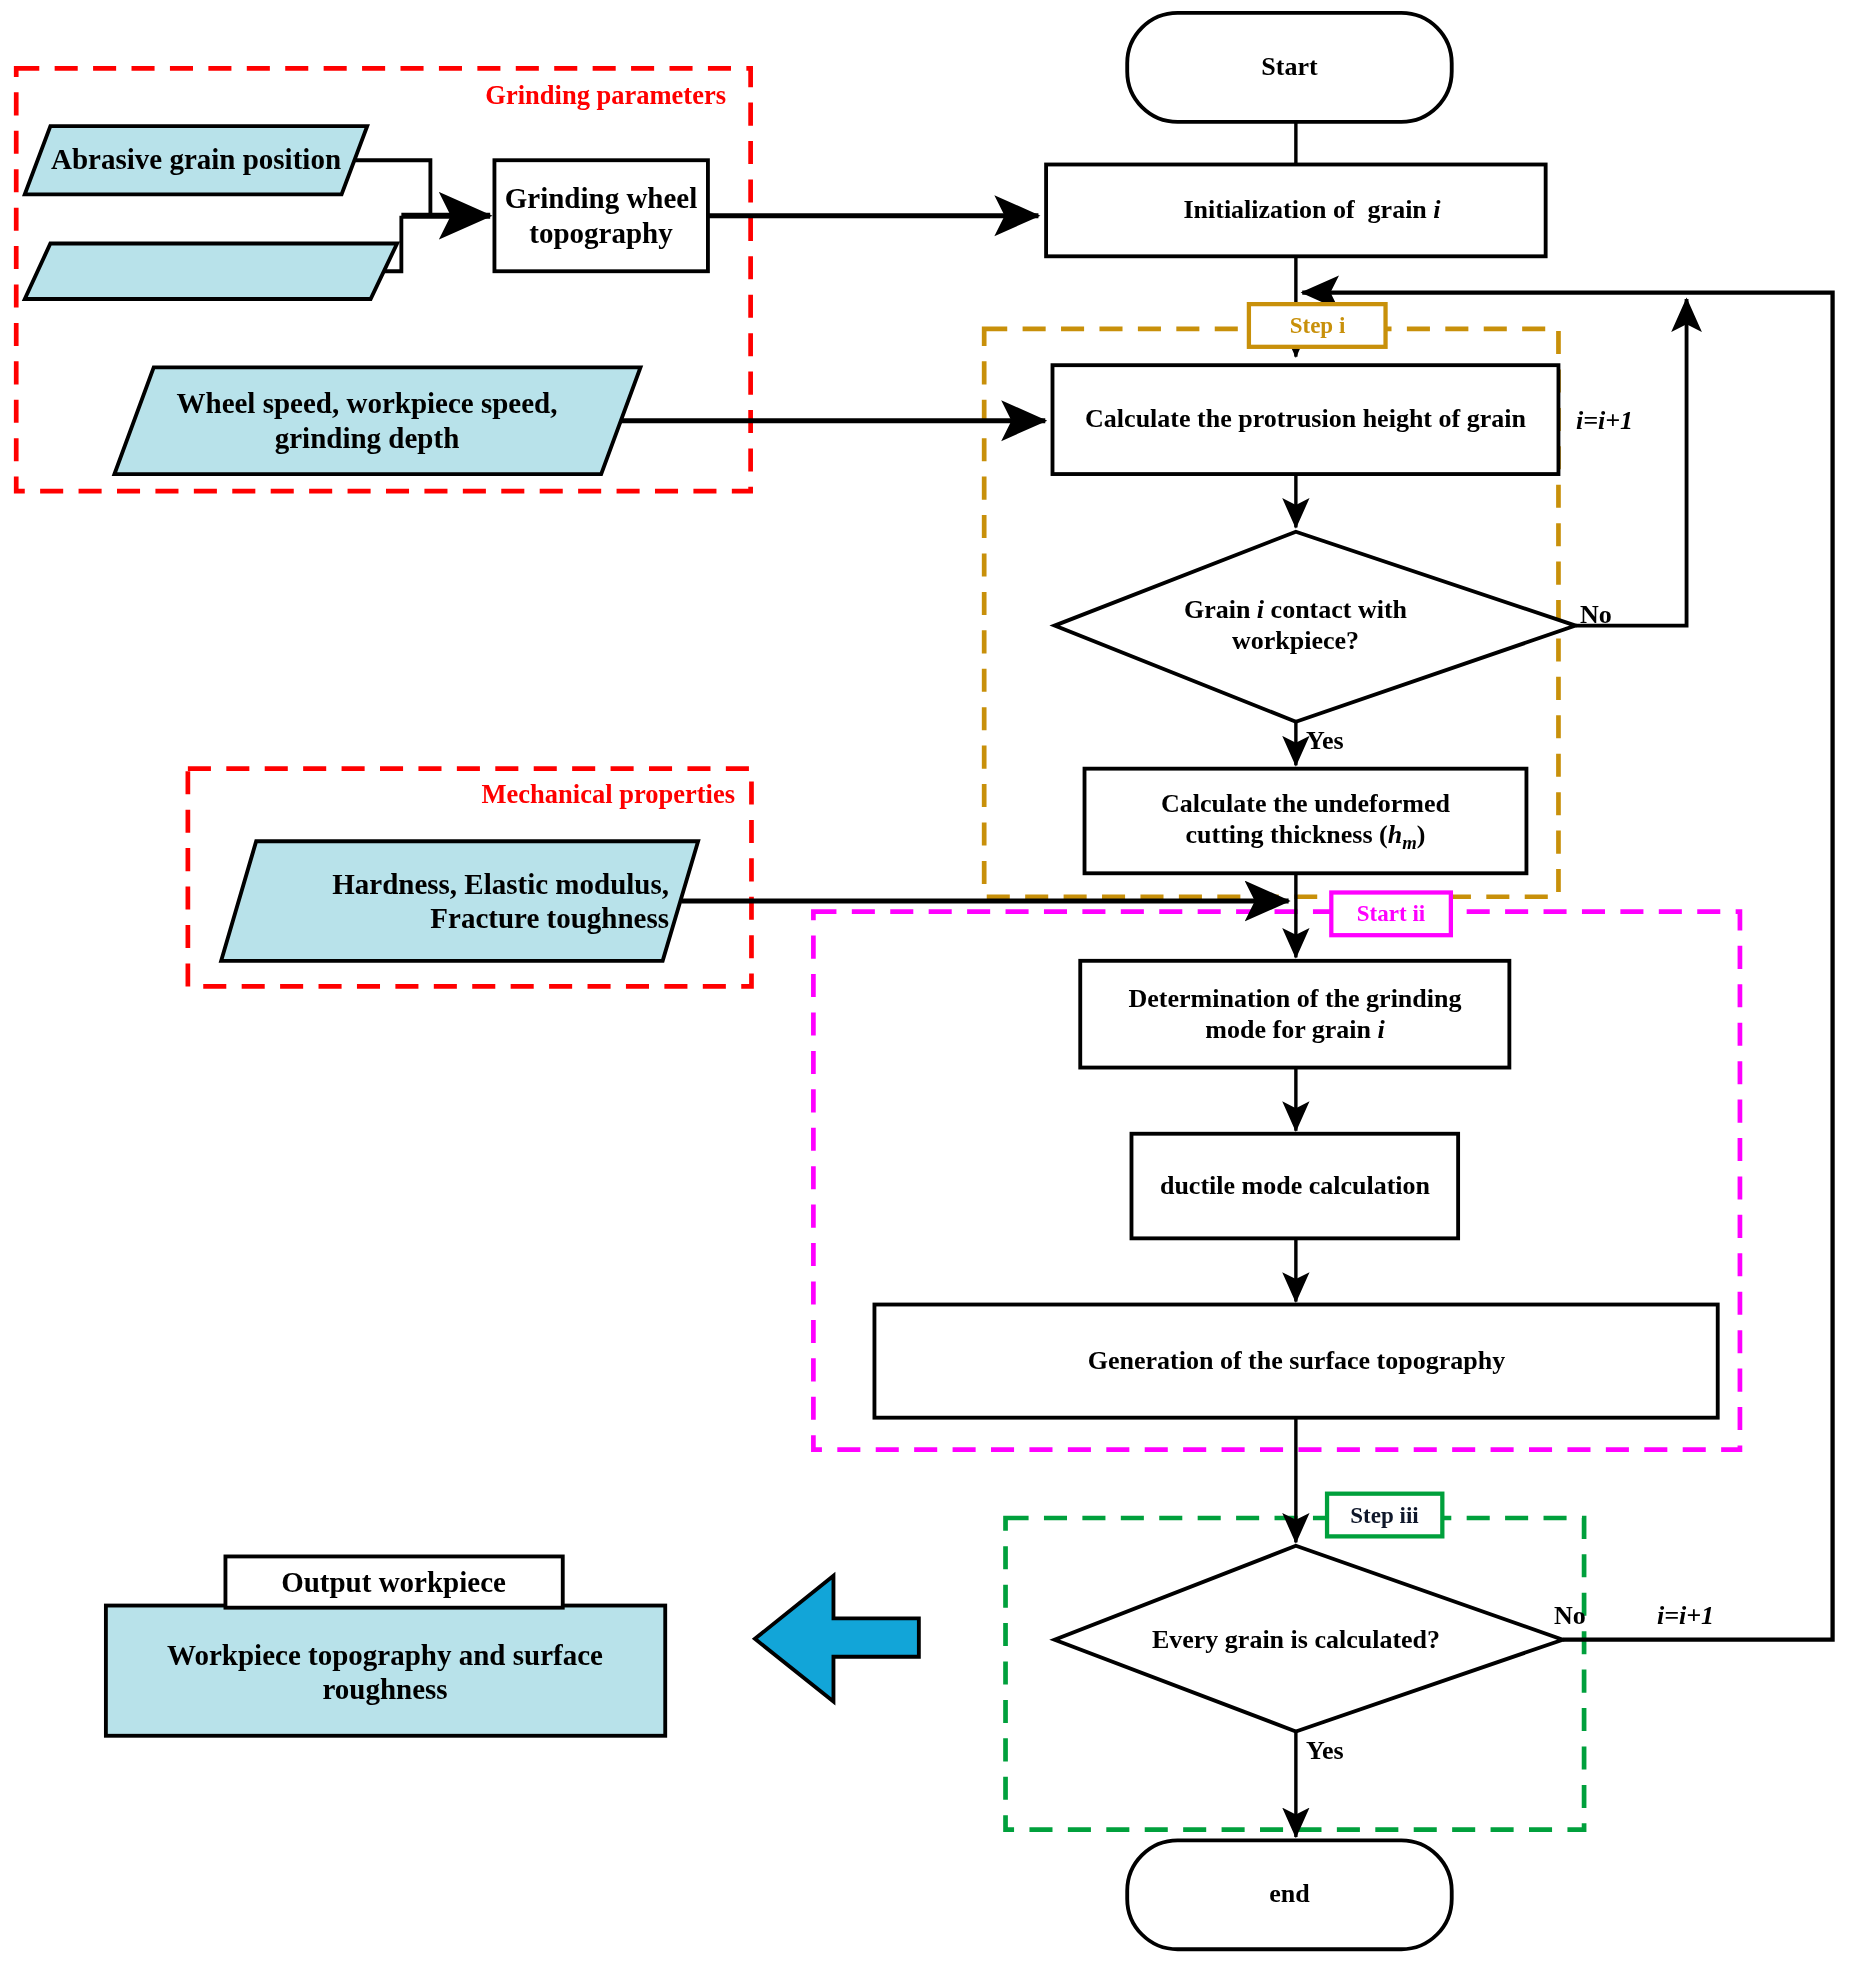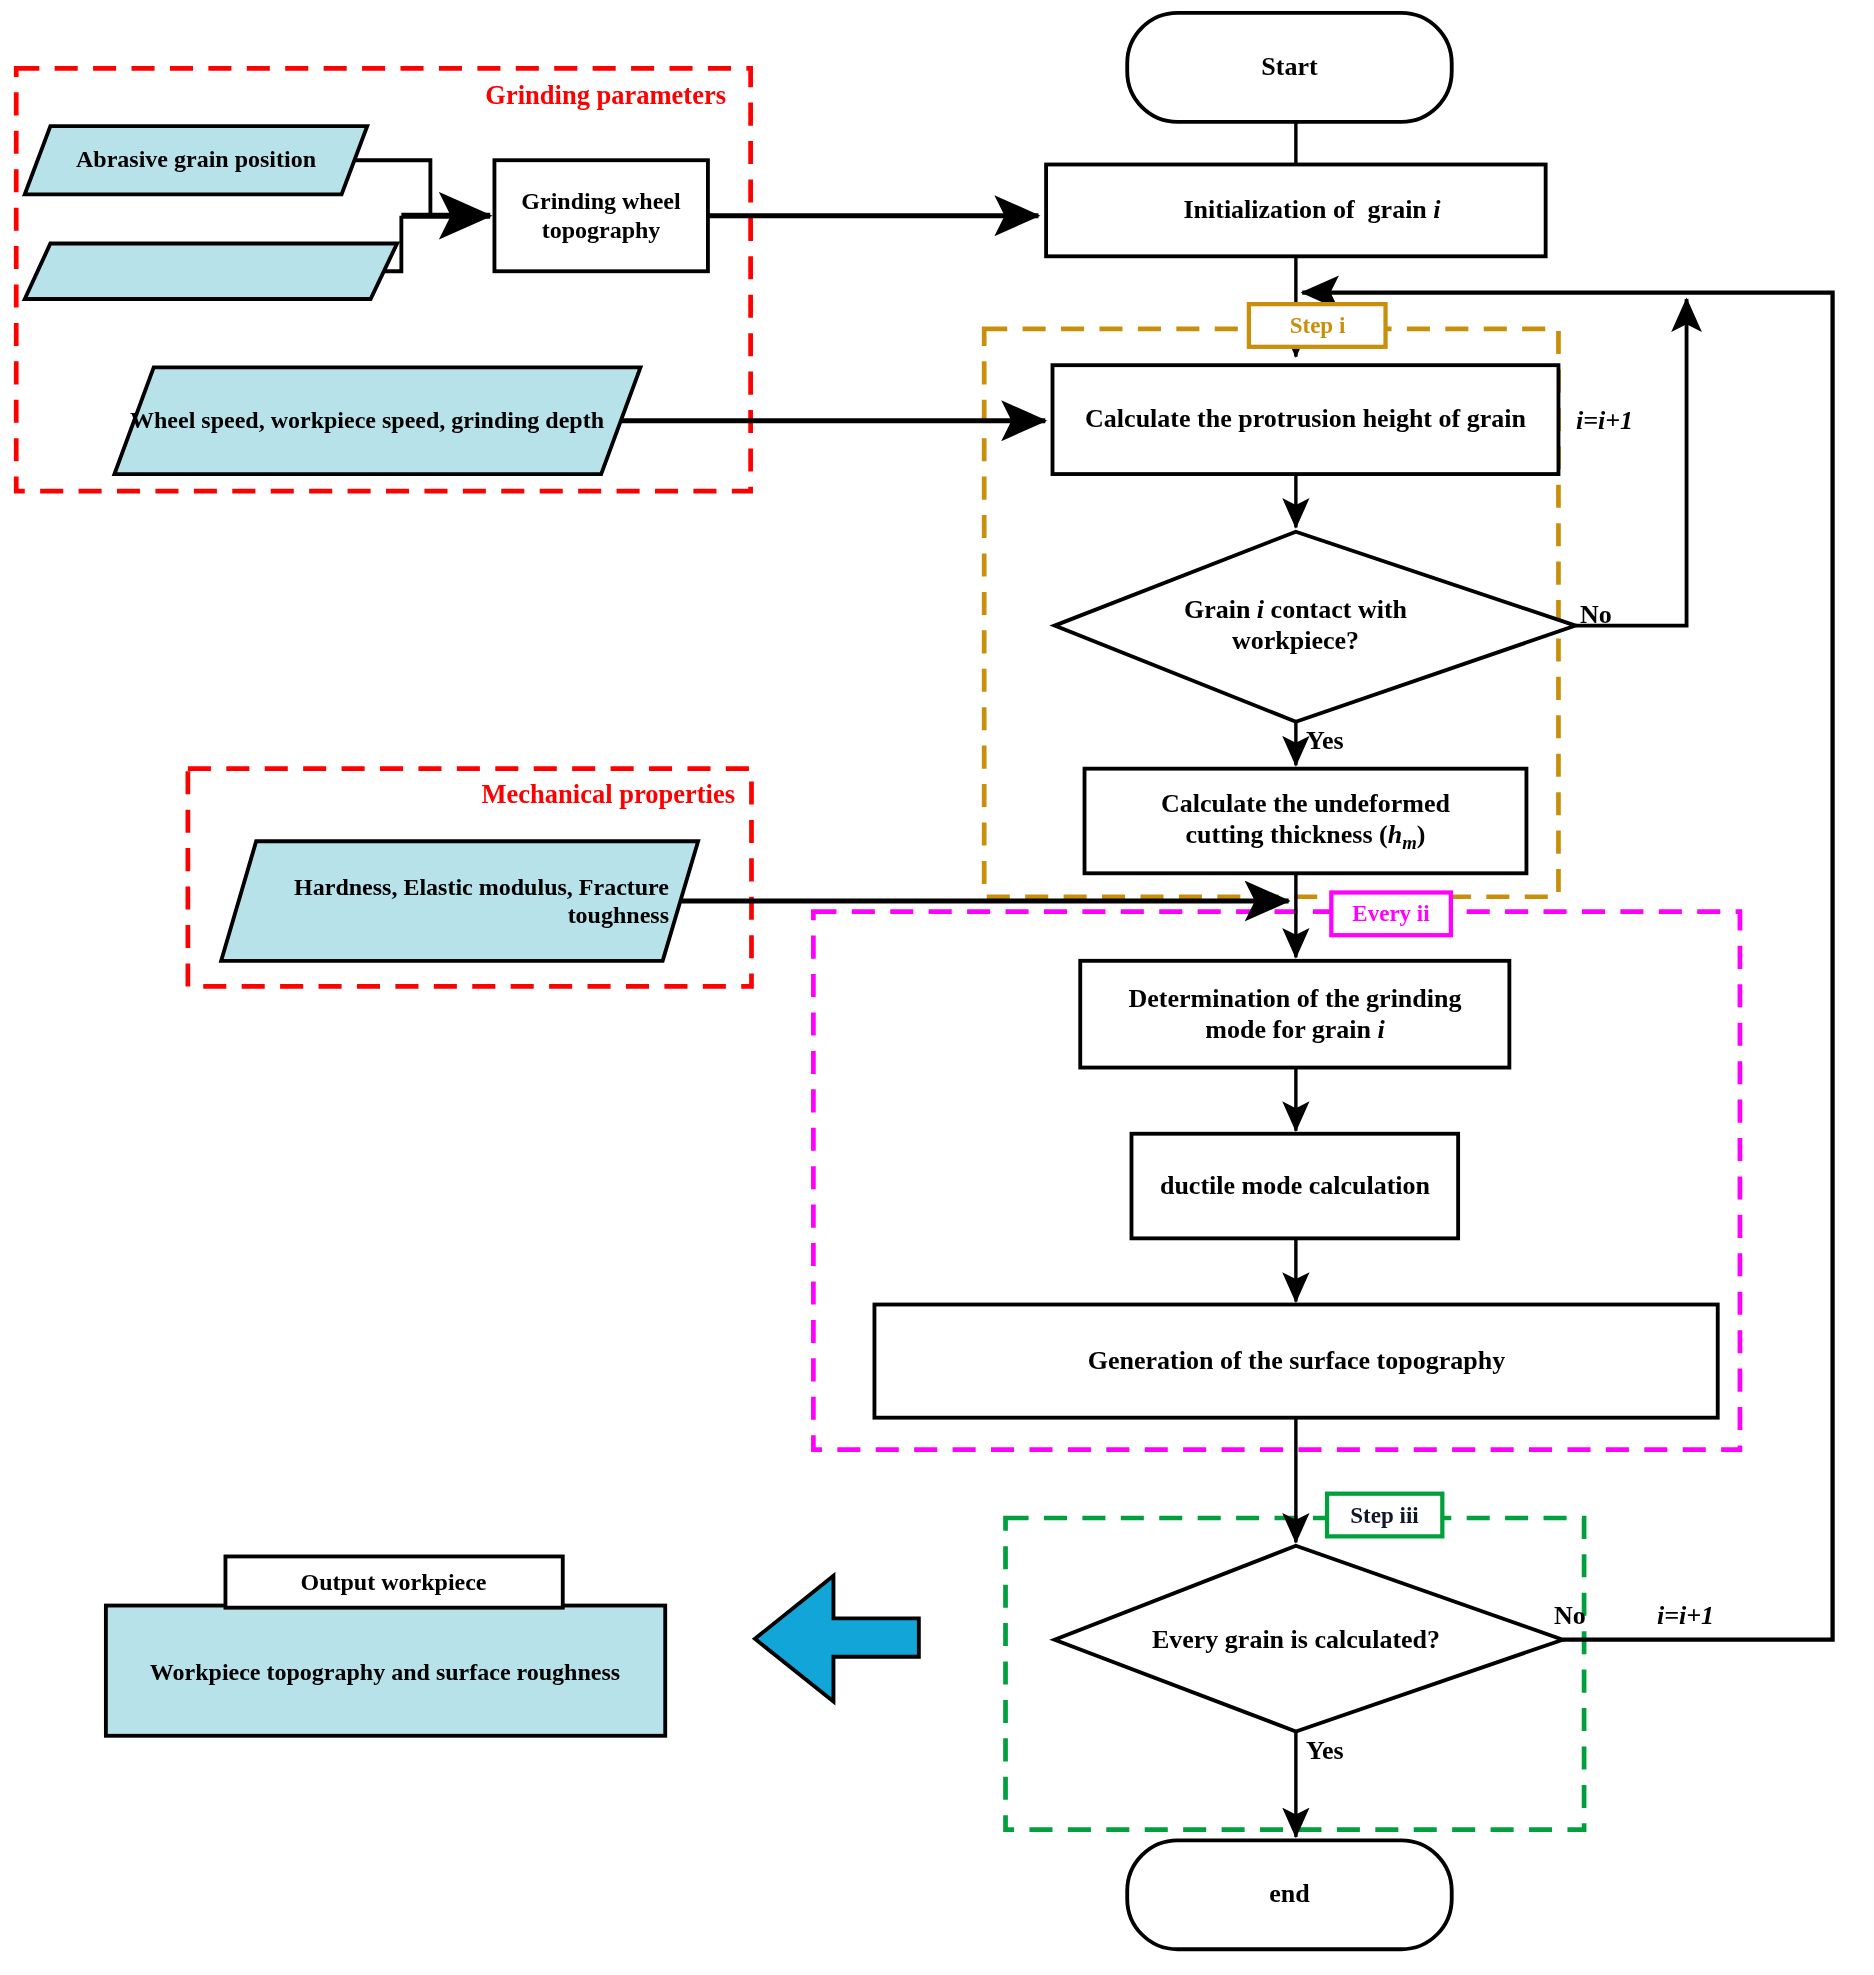--- a/index.html
+++ b/index.html
@@ -3,21 +3,21 @@
 <meta charset="utf-8">
 <style>
   html,body{margin:0;padding:0;background:#fff;}
   #root{position:relative;width:1874px;height:1975px;background:#fff;
         font-family:"Liberation Serif", serif;}
   svg{position:absolute;left:0;top:0;width:1874px;height:1975px;}
   .lbl{position:absolute;display:flex;align-items:center;justify-content:center;
        text-align:center;font-family:"Liberation Serif", serif;font-weight:bold;
        color:#000;line-height:1.18;pointer-events:none;}
   .t60{font-size:26px;}
-  .t56{font-size:24px;}
+  .t56{font-size:29px;}
   .grp-title{font-weight:bold;font-size:26.5px;color:#FF0000;}
   .step-lbl{font-weight:bold;font-size:23px;}
   .it{font-style:italic;}
   .sub{font-size:0.72em;vertical-align:-0.3em;font-style:italic;}
 </style>
 </head>
 <body>
 
 <div id="root">
 
@@ -83,21 +83,21 @@
 
   <rect x="2925" y="712" width="320" height="100" fill="#fff" stroke="#C8900A" stroke-width="10"></rect>
   <rect x="3118" y="2090" width="280" height="100" fill="#fff" stroke="#FF00FF" stroke-width="10"></rect>
   <rect x="3108" y="3498" width="270" height="100" fill="#fff" stroke="#00A03C" stroke-width="10"></rect>
 </svg>
 
 <div class="lbl grp-title" style="left:325px;top:79px;width:401px;height:34px;justify-content:flex-end;">Grinding parameters</div>
 <div class="lbl grp-title" style="left:299px;top:778px;width:436px;height:34px;justify-content:flex-end;">Mechanical properties</div>
 
 <div class="lbl step-lbl" style="left:1249px;top:304px;width:137px;height:43px;color:#C8900A;">Step i</div>
-<div class="lbl step-lbl" style="left:1331px;top:892px;width:120px;height:43px;color:#FF00FF;">Every ii</div>
+<div class="lbl step-lbl" style="left:1331px;top:892px;width:120px;height:43px;color:#FF00FF;">Start ii</div>
 <div class="lbl step-lbl" style="left:1327px;top:1494px;width:115px;height:43px;color:#0f172a;">Step iii</div>
 
 <div class="lbl t60" style="left:1127px;top:13px;width:325px;height:109px;">Start</div>
 <div class="lbl t60" style="left:1127px;top:1840px;width:325px;height:109px;">end</div>
 
 <div class="lbl t56" style="left:38px;top:122px;width:316px;height:75px;">Abrasive grain position</div>
 <div class="lbl t56" style="left:128px;top:365px;width:478px;height:111px;">Wheel speed, workpiece speed, grinding depth</div>
 <div class="lbl t56" style="left:233px;top:839px;width:436px;height:124px;text-align:right;">Hardness, Elastic modulus, Fracture toughness</div>
 
 <div class="lbl t56" style="left:494px;top:160px;width:214px;height:111px;">Grinding wheel topography</div>

